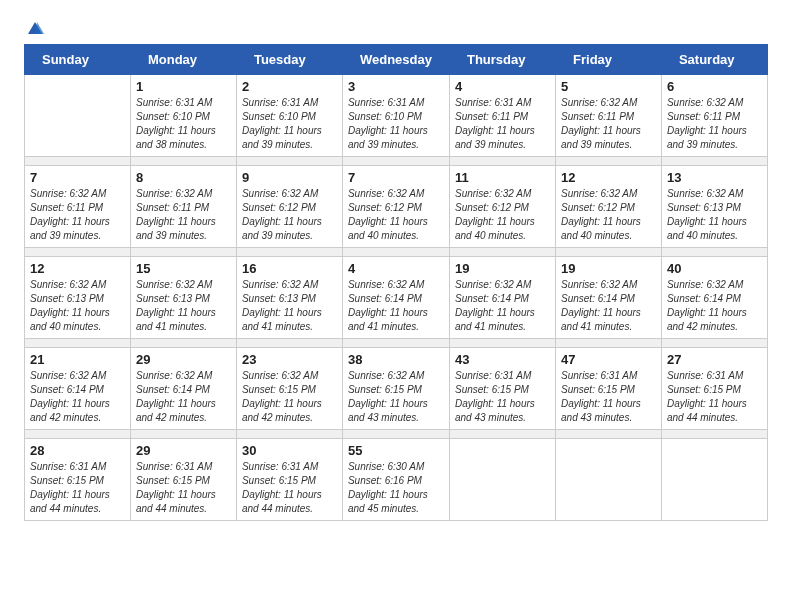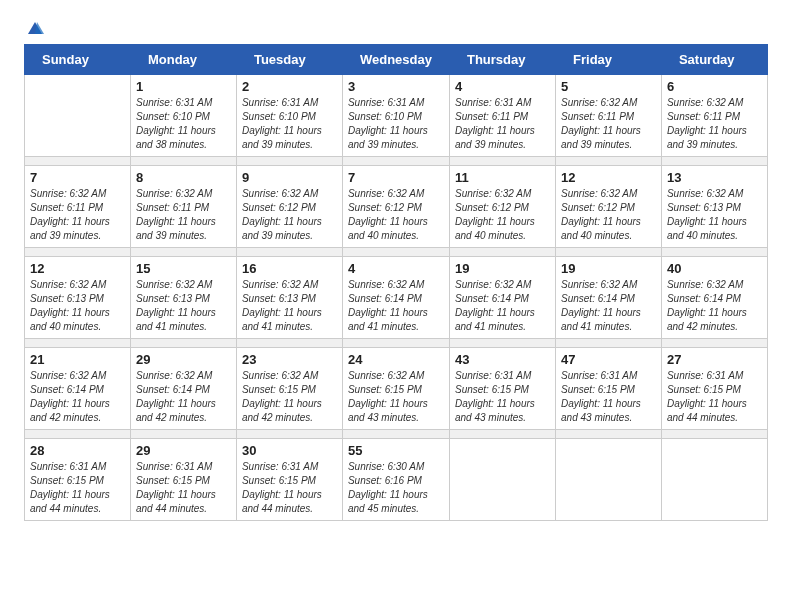--- a/index.html
+++ b/index.html
@@ -249,21 +249,21 @@
         </td>
         <td>
           <div class="day-number">29</div>
           <div class="day-detail">Sunrise: 6:32 AM<br>Sunset: 6:14 PM<br>Daylight: 11 hours and 42 minutes.</div>
         </td>
         <td>
           <div class="day-number">23</div>
           <div class="day-detail">Sunrise: 6:32 AM<br>Sunset: 6:15 PM<br>Daylight: 11 hours and 42 minutes.</div>
         </td>
         <td>
-          <div class="day-number">24</div>
+          <div class="day-number">38</div>
           <div class="day-detail">Sunrise: 6:32 AM<br>Sunset: 6:15 PM<br>Daylight: 11 hours and 43 minutes.</div>
         </td>
         <td>
           <div class="day-number">43</div>
           <div class="day-detail">Sunrise: 6:31 AM<br>Sunset: 6:15 PM<br>Daylight: 11 hours and 43 minutes.</div>
         </td>
         <td>
           <div class="day-number">47</div>
           <div class="day-detail">Sunrise: 6:31 AM<br>Sunset: 6:15 PM<br>Daylight: 11 hours and 43 minutes.</div>
         </td>

